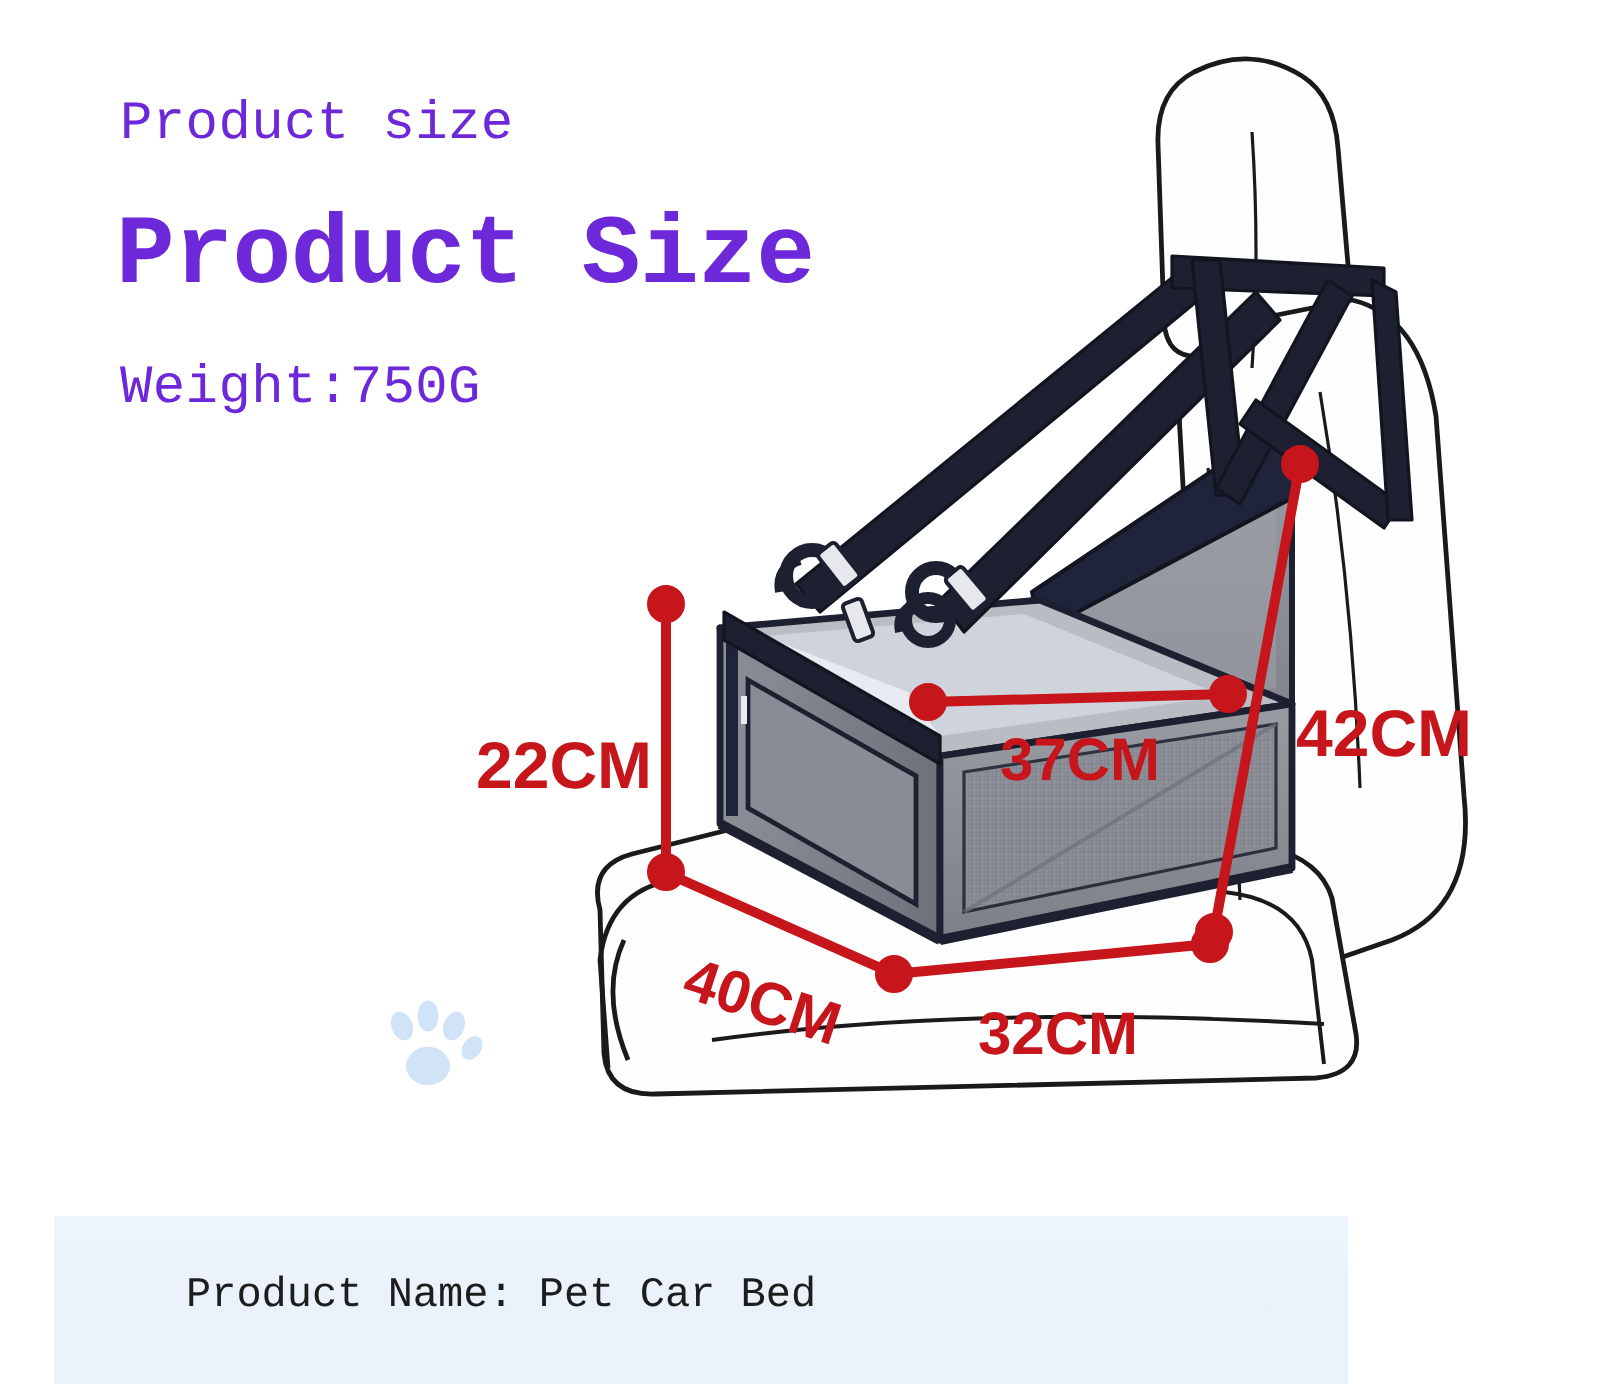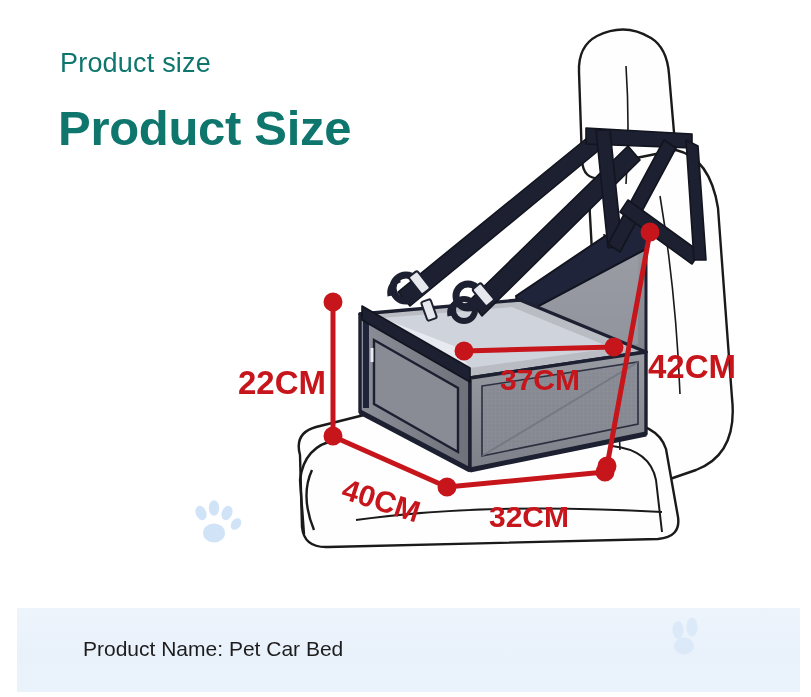--- a/index.html
+++ b/index.html
@@ -4,46 +4,48 @@
 <style>
   html,body{margin:0;padding:0;}
   body{
     width:811px;height:697px;
     background:#ffffff;
     font-family:"Liberation Sans","DejaVu Sans",sans-serif;
     overflow:hidden;position:relative;
   }
   #page{position:absolute;inset:0;width:811px;height:697px;overflow:hidden;background:#fff;}
 
-  .txt{position:absolute;white-space:nowrap;color:#0f766e;}
+  .txt{position:absolute;white-space:nowrap;color:#6d28d9;font-family:Liberation Mono, monospace;}
   #kicker{left:60px;top:48px;font-size:27px;letter-spacing:.2px;}
   #title{left:58px;top:100px;font-size:49px;font-weight:700;letter-spacing:-.3px;}
   #weight{left:60px;top:180px;font-size:27px;letter-spacing:.2px;}
 
   #art{position:absolute;left:0;top:0;width:811px;height:697px;}
 
   #footer{
-    position:absolute;left:17px;top:608px;width:783px;height:84px;
+    position:absolute;left:27px;top:608px;width:647px;height:84px;
     background:linear-gradient(180deg,#edf4fc 0%,#e9f1fa 55%,#eaf2fb 100%);
     overflow:hidden;
+    font-family:Liberation Mono, monospace;
   }
   .foot-txt{
     position:absolute;top:29px;font-size:21px;color:#1d1d1d;white-space:nowrap;
   }
   #foot-name{left:66px;}
   #foot-mat{left:455px;}
   .paw-foot{position:absolute;left:648px;top:8px;opacity:.55;}
 </style>
 </head>
 <body>
 
 <div id="page">
 
   <div class="txt" id="kicker">Product size</div>
   <div class="txt" id="title">Product Size</div>
+  <div class="txt" id="weight">Weight:750G</div>
 
   <svg id="art" viewBox="0 0 811 697">
     <defs>
       <pattern id="mesh" width="4" height="4" patternUnits="userSpaceOnUse">
         <rect width="4" height="4" fill="#8e9099"></rect>
         <path d="M0 0H4M0 2H4" stroke="#7d8089" stroke-width=".5"></path>
         <path d="M0 0V4M2 0V4" stroke="#7d8089" stroke-width=".5"></path>
       </pattern>
       <linearGradient id="panelG" x1="0" y1="0" x2="0" y2="1">
         <stop offset="0" stop-color="#9a9ca4"></stop>

